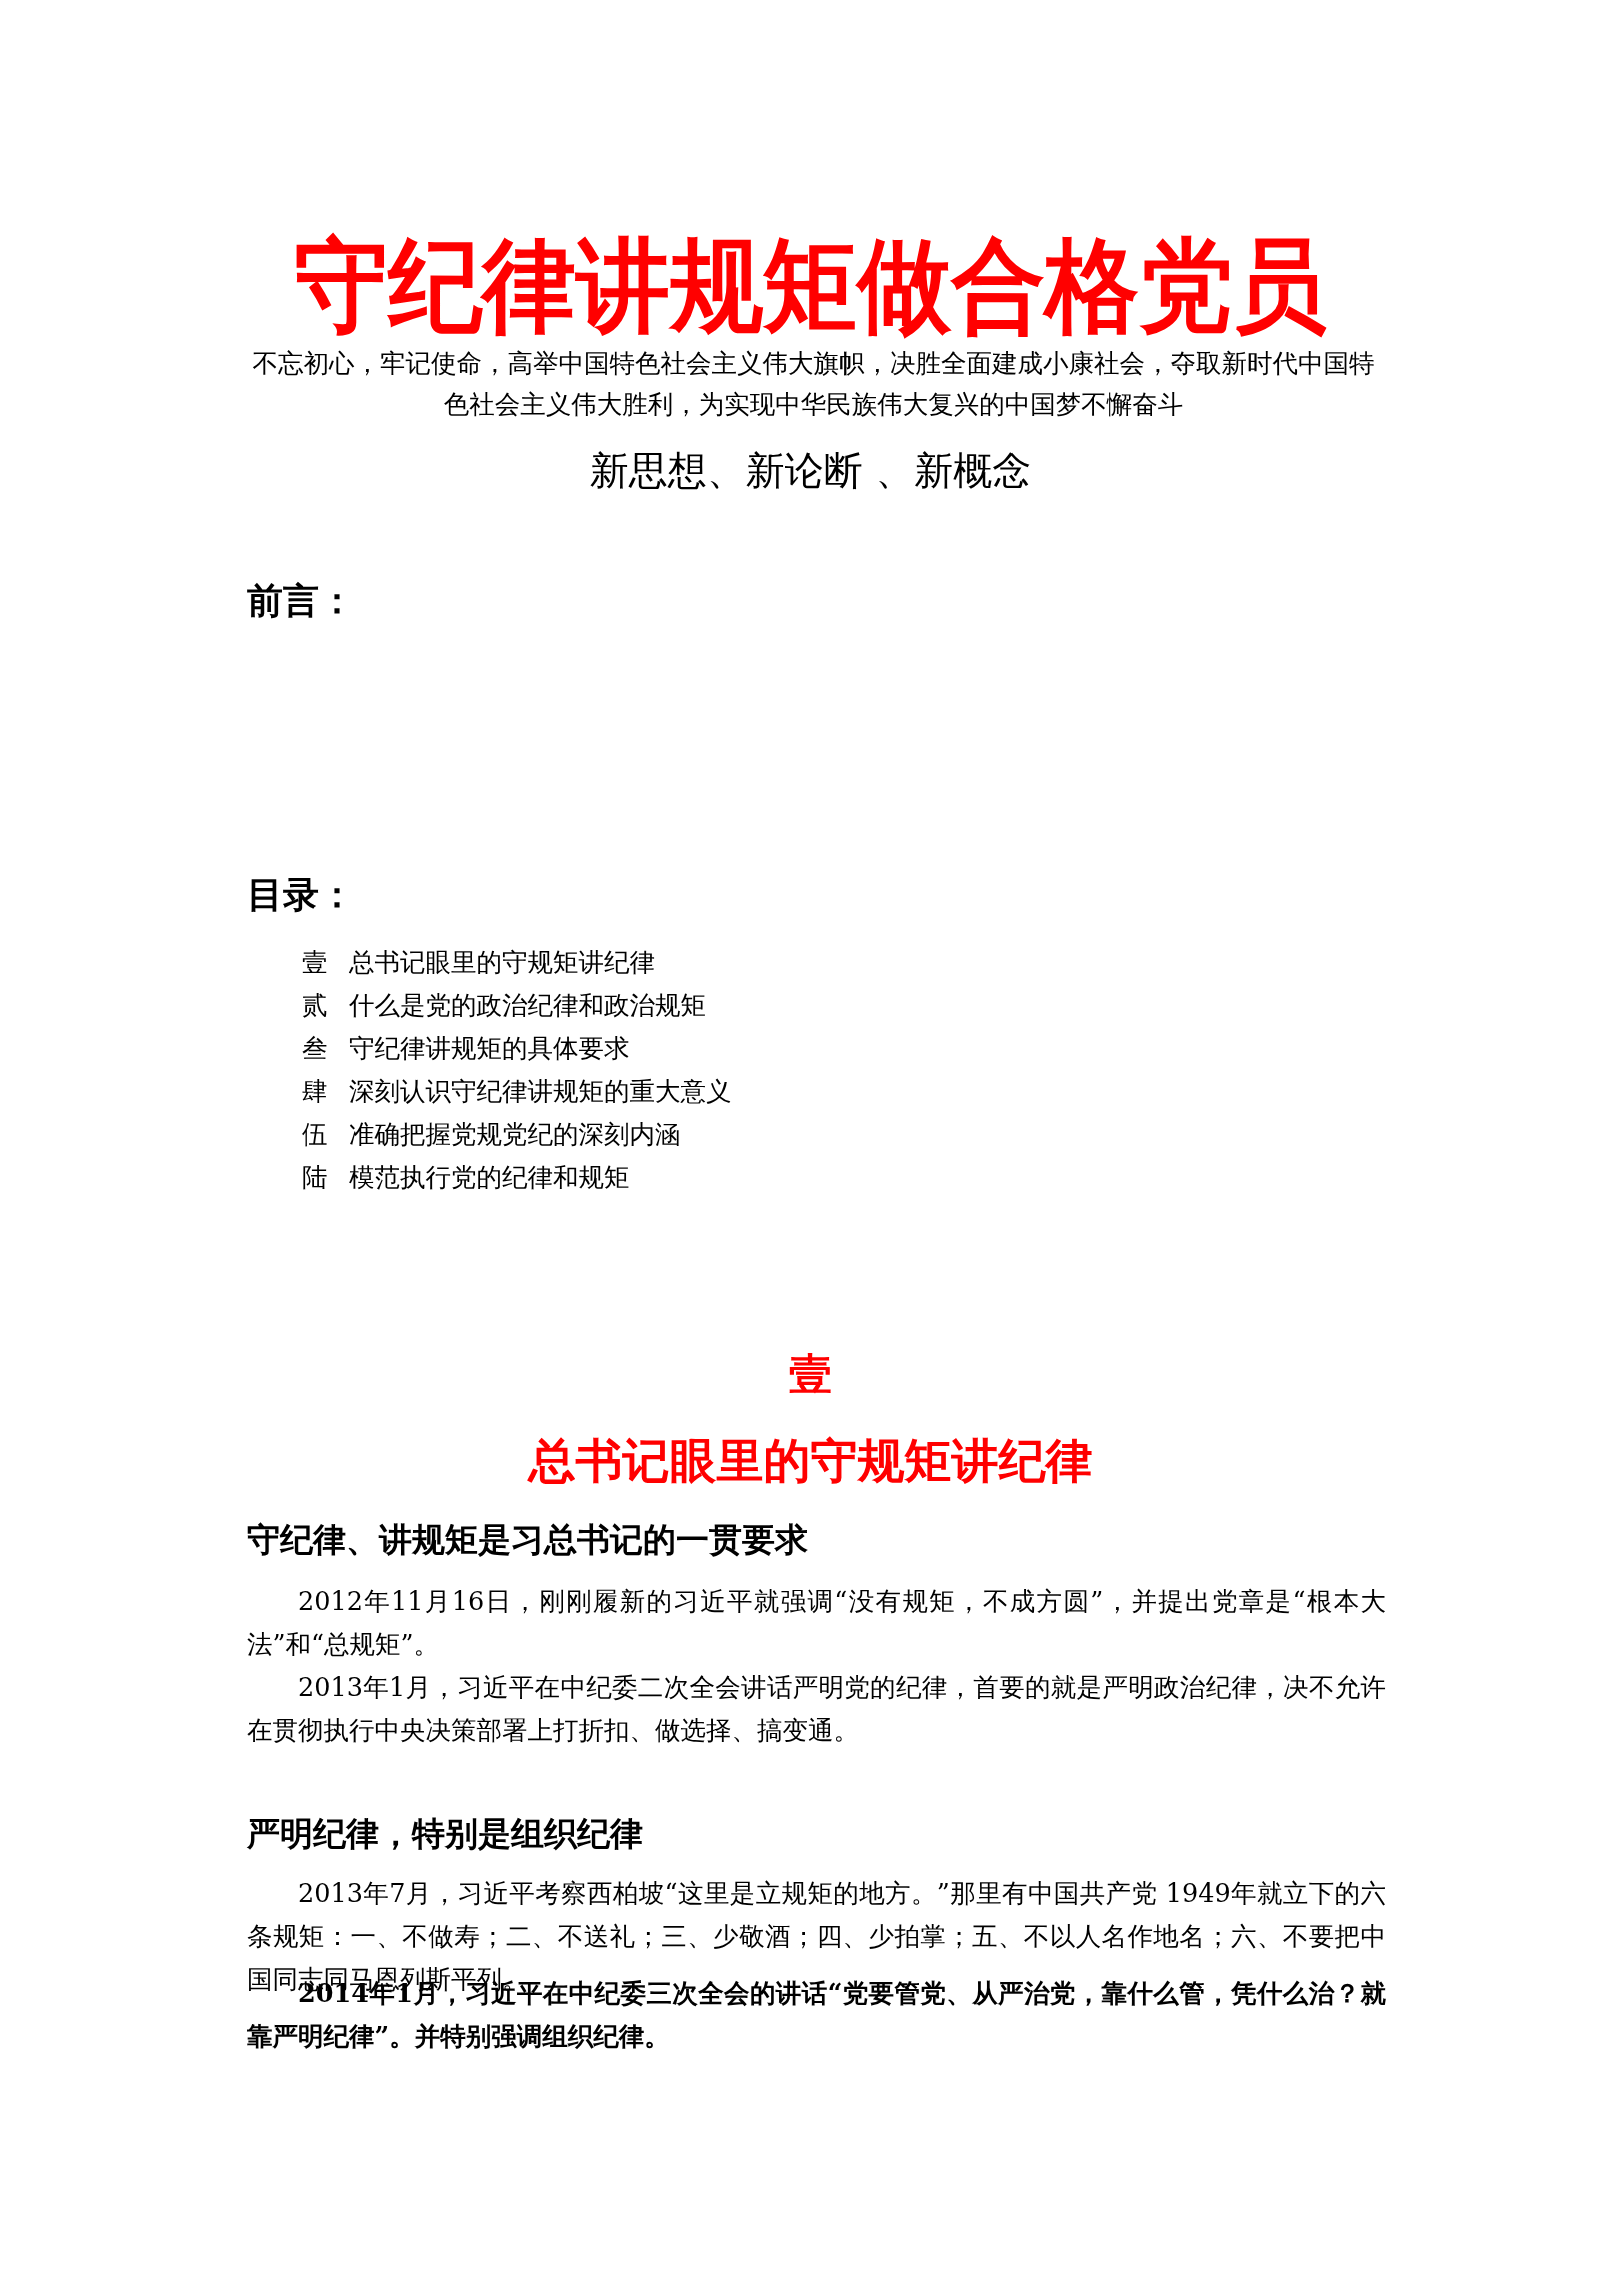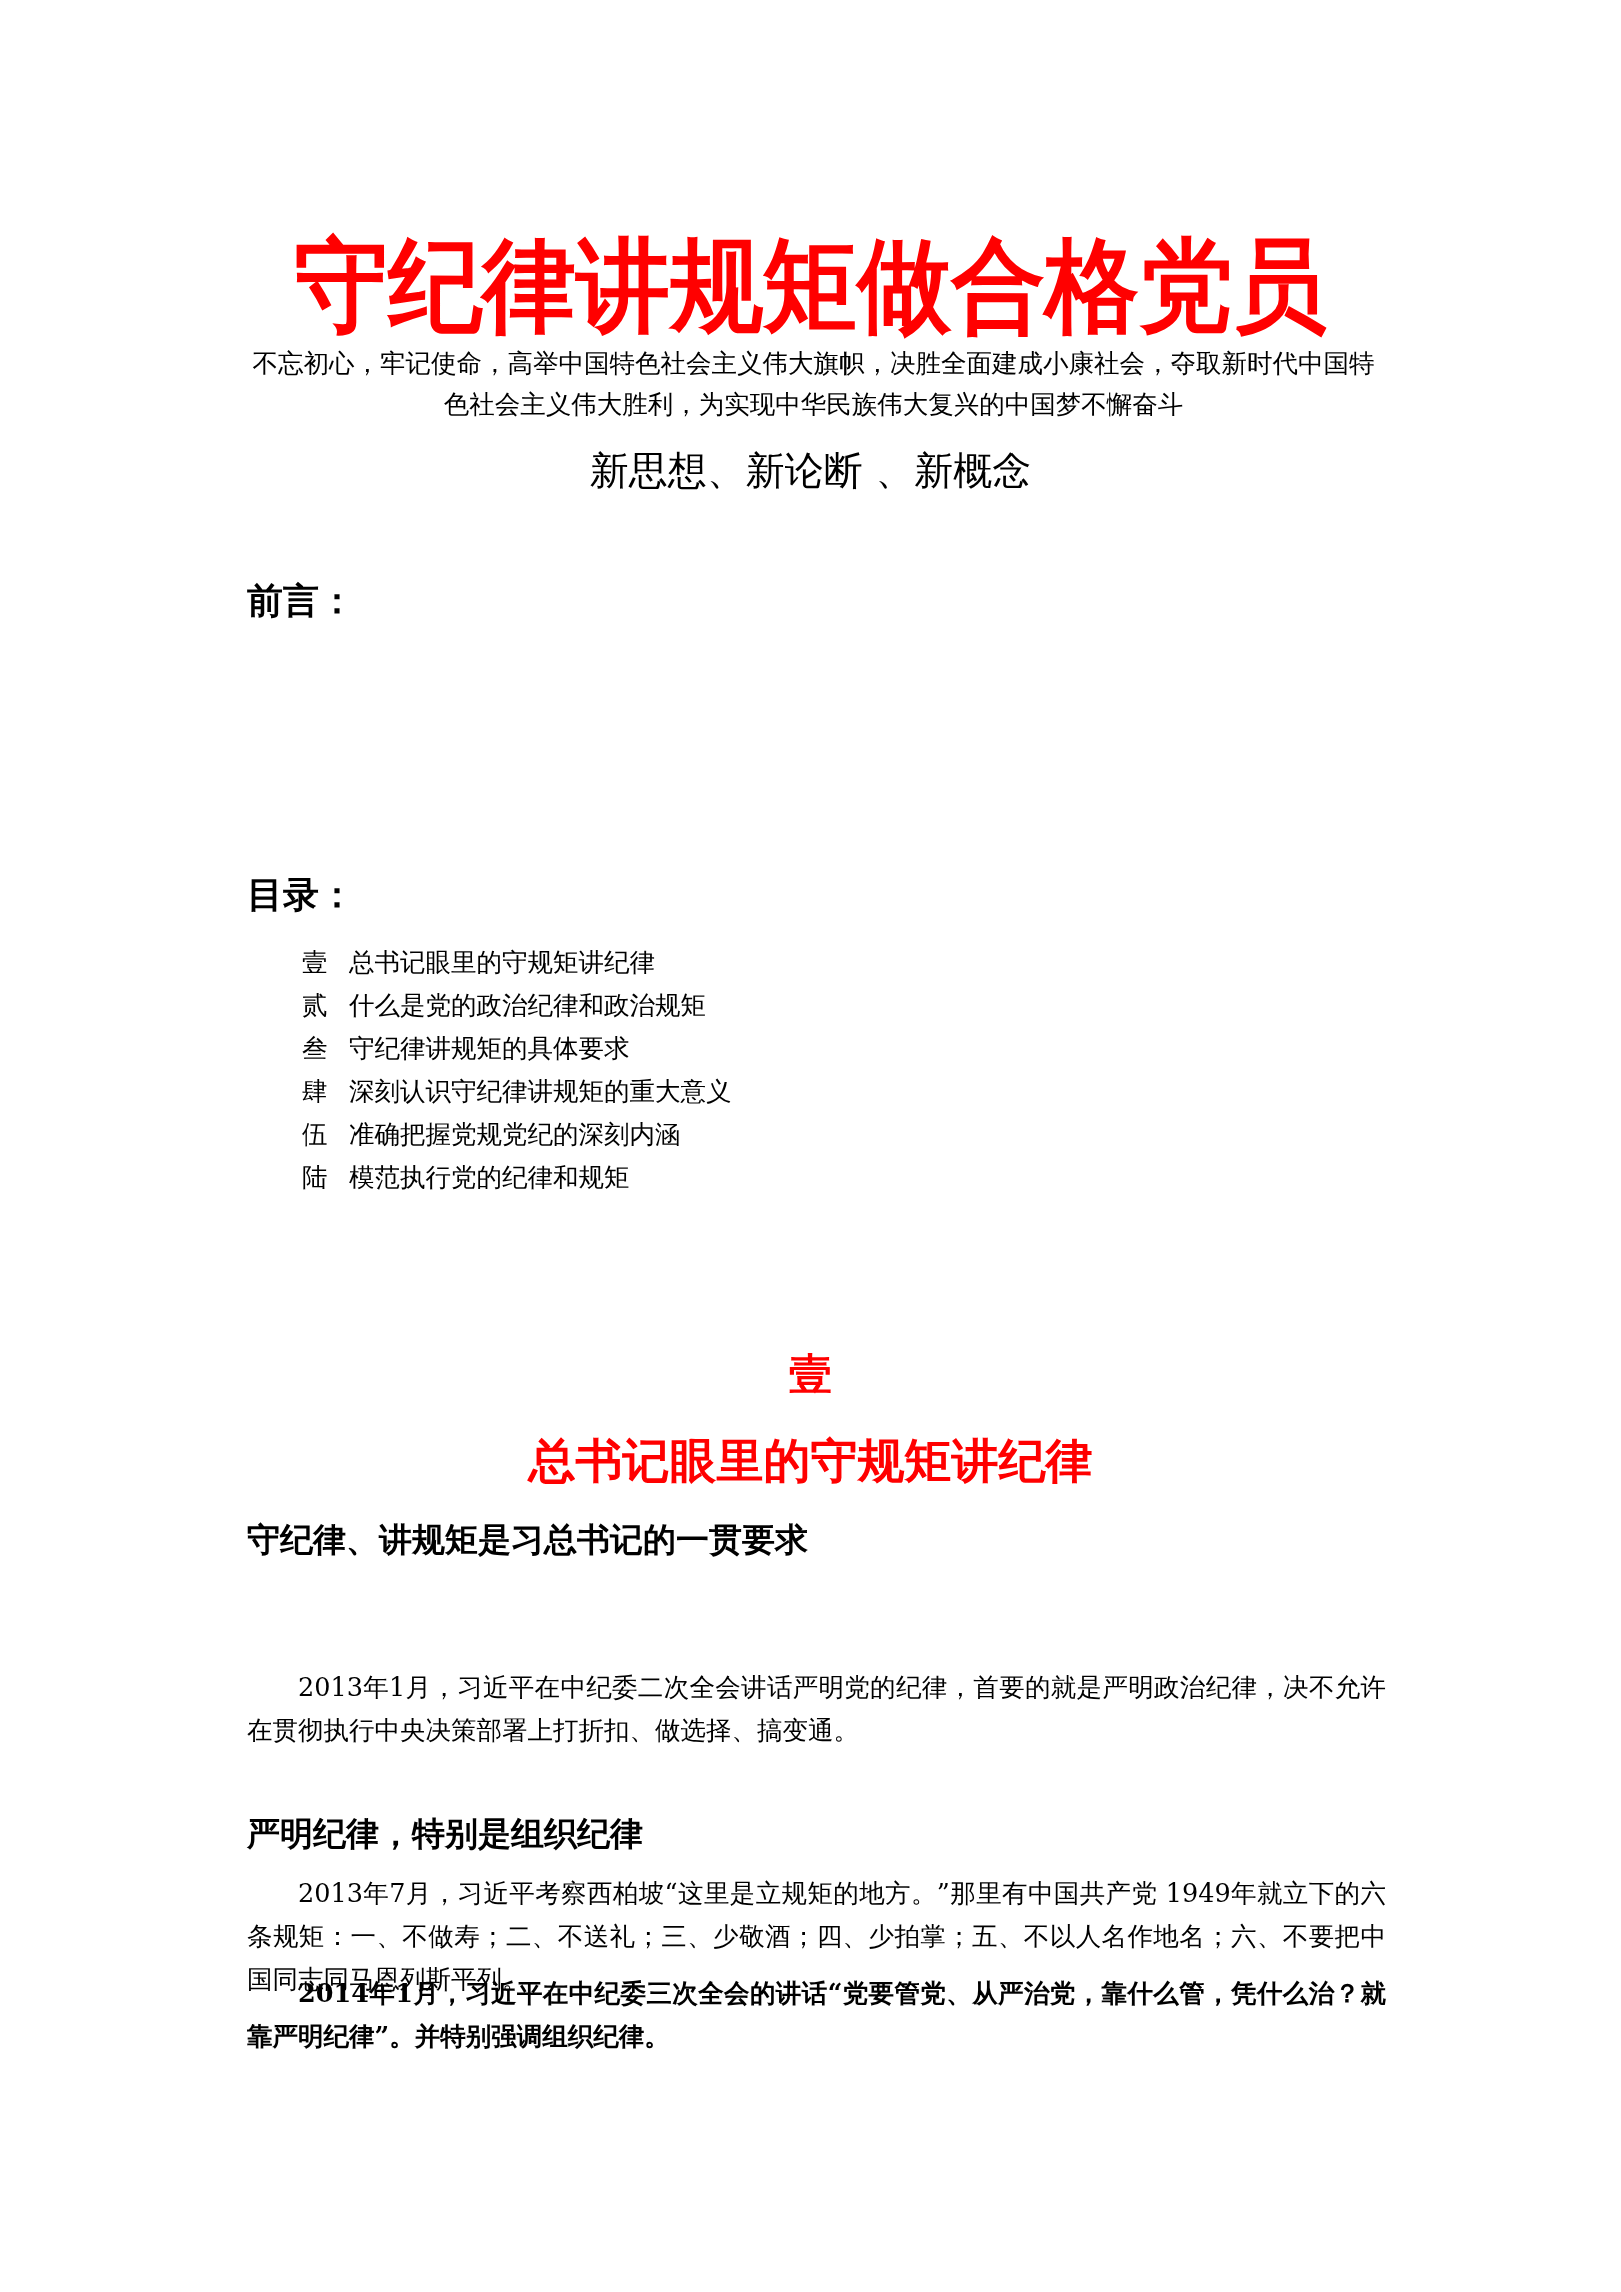--- a/index.html
+++ b/index.html
@@ -147,20 +147,21 @@
     <li><span class="num">叁</span> <span>守纪律讲规矩的具体要求</span></li>
     <li><span class="num">肆</span> <span>深刻认识守纪律讲规矩的重大意义</span></li>
     <li><span class="num">伍</span> <span>准确把握党规党纪的深刻内涵</span></li>
     <li><span class="num">陆</span> <span>模范执行党的纪律和规矩</span></li>
   </ul>
 
   <div class="chapter-num">壹</div>
   <div class="chapter-title">总书记眼里的守规矩讲纪律</div>
 
   <div class="subheading" style="top:1517px;">守纪律、讲规矩是习总书记的一贯要求</div>
+  <div class="para" style="top:1580px;">2012年11月16日，刚刚履新的习近平就强调“没有规矩，不成方圆”，并提出党章是“根本大法”和“总规矩”。</div>
   <div class="para" style="top:1666px;">2013年1月，习近平在中纪委二次全会讲话严明党的纪律，首要的就是严明政治纪律，决不允许在贯彻执行中央决策部署上打折扣、做选择、搞变通。</div>
 
   <div class="subheading" style="top:1811px;">严明纪律，特别是组织纪律</div>
   <div class="para" style="top:1872px;">2013年7月，习近平考察西柏坡“这里是立规矩的地方。”那里有中国共产党 1949年就立下的六条规矩：一、不做寿；二、不送礼；三、少敬酒；四、少拍掌；五、不以人名作地名；六、不要把中国同志同马恩列斯平列。</div>
   <div class="para" style="top:1972px;font-weight:bold;">2014年1月，习近平在中纪委三次全会的讲话“党要管党、从严治党，靠什么管，凭什么治？就靠严明纪律”。并特别强调组织纪律。</div>
 
 </div>
 
 
 </body></html>

